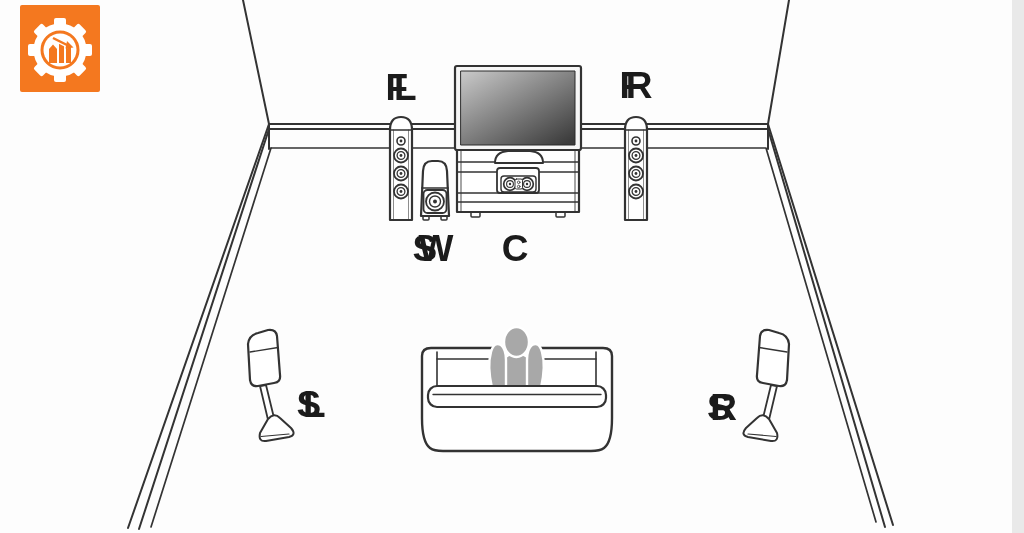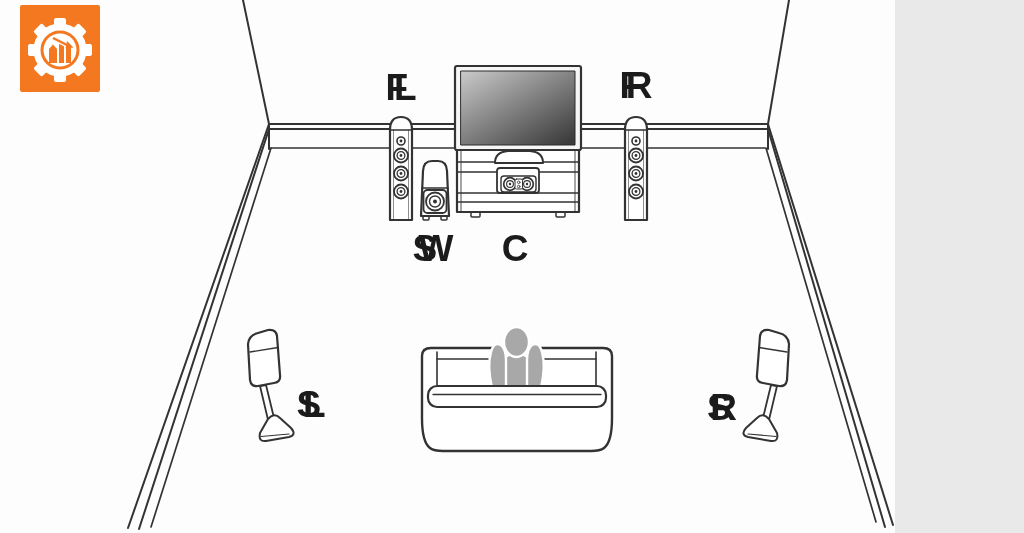--- a/index.html
+++ b/index.html
@@ -1,18 +1,18 @@
 <!DOCTYPE html>
 <html><head>
 <meta charset="utf-8">
 <style>
   html,body{margin:0;padding:0;background:#e9e9e9;}
   .stage{
     position:relative;
-    width:895px;height:533px;
+    width:1012px;height:533px;
     background:#fdfdfd;
     overflow:hidden;
     font-family:"Liberation Sans", sans-serif;
   }
   .diagram-svg{position:absolute;left:0;top:0;}
   .logo{
     position:absolute;left:20px;top:5px;
     width:80px;height:87px;
     background:#f4781f;
     border-radius:2px;

